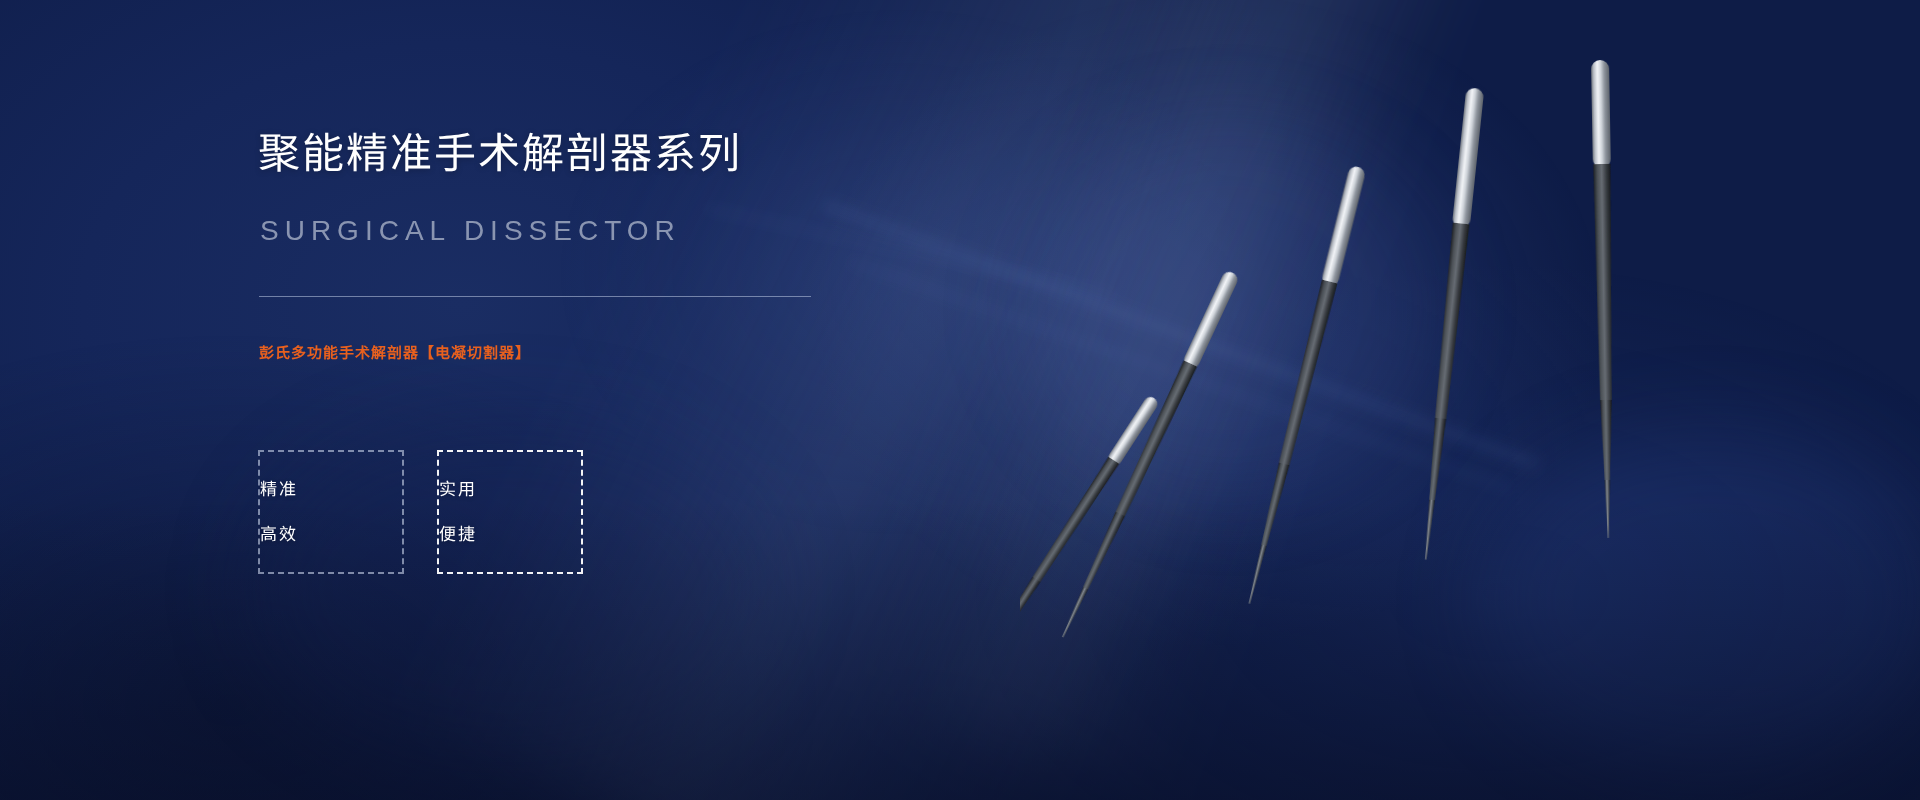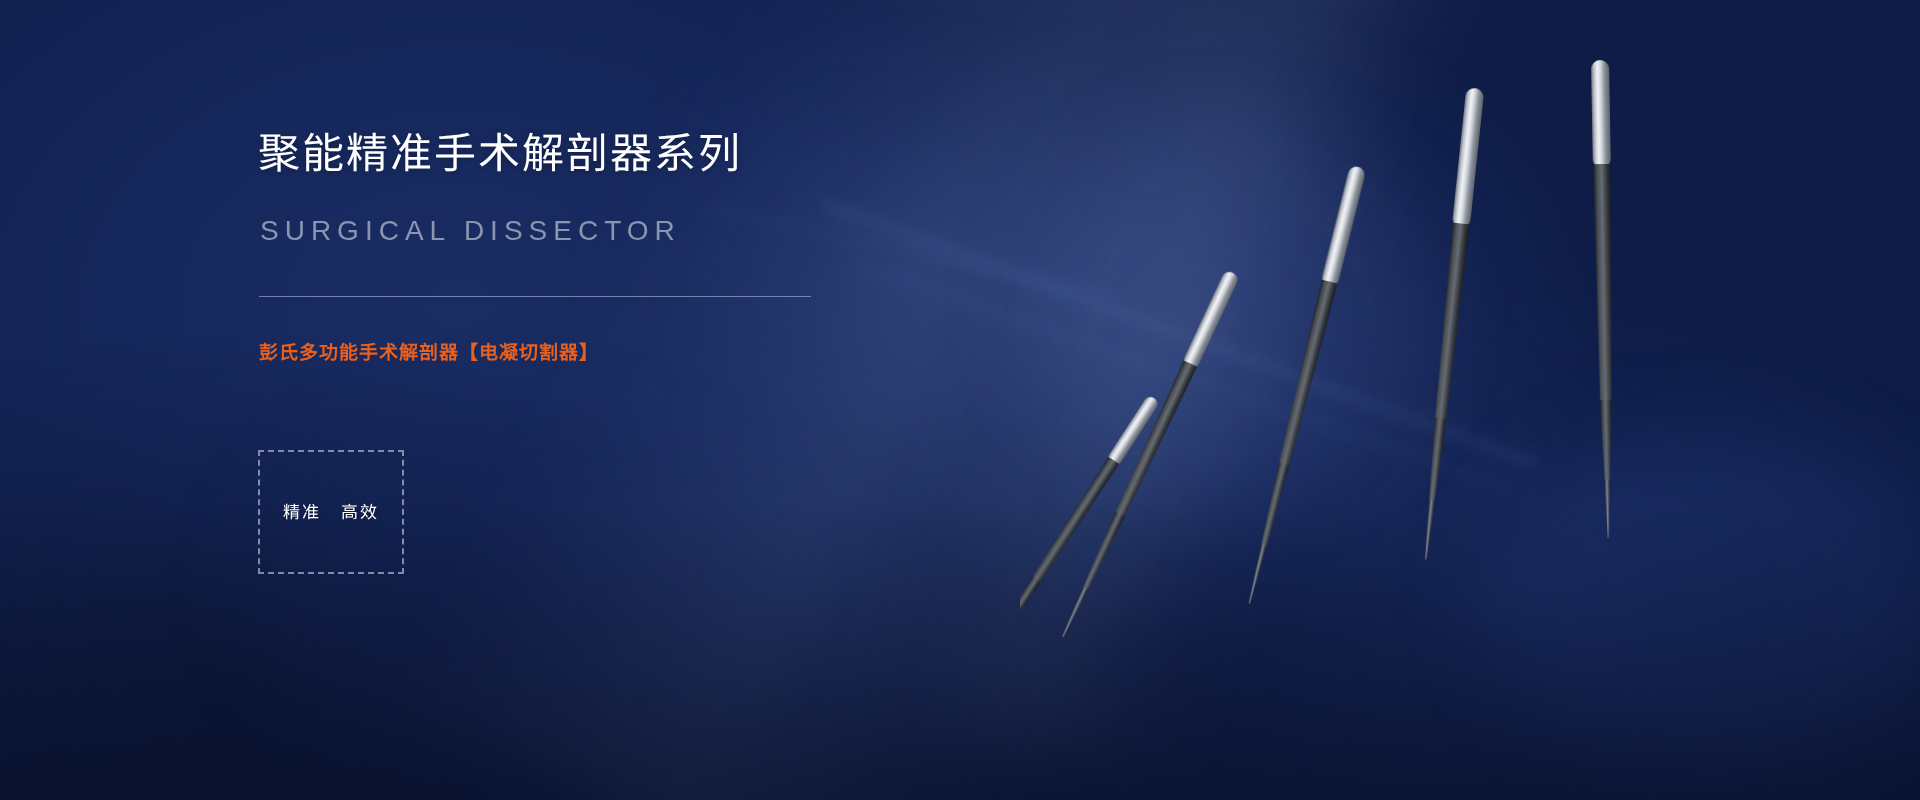--- a/index.html
+++ b/index.html
@@ -82,32 +82,32 @@
     font-size:28px; line-height:52px; color:#9aa4bd;
     letter-spacing:6px; font-weight:300; white-space:nowrap;
     opacity:.88;
   }
   .divider {
     position:absolute; top:296px; left:1px; width:552px; height:1px;
     background:rgba(190,202,228,.55);
   }
   .subtitle {
     position:absolute; top:339px; left:1px;
-    font-size:19px; line-height:28px; color:#e8601e;
+    font-size:15px; line-height:28px; color:#e8601e;
     letter-spacing:1px; font-weight:700; white-space:nowrap;text-align:right;
   }
 
   
   .features {
     position:absolute; top:450px; left:0; display:flex; gap:33px;
   }
   .feature {
     width:146px; height:124px;
     border:2px dashed rgba(196,206,228,.62);
-    display:flex; flex-direction:row; align-items:center; justify-content:center;
+    display:flex; flex-direction:column; justify-content:center;
     gap:20px;
   }
   .feature.bright { border-color:rgba(255,255,255,.95); }
   .feature .line {
     font-size:17px; line-height:25px; color:#ffffff; letter-spacing:2px;
     text-shadow:0 1px 4px rgba(0,0,0,.3);
   }
 
   
   .instruments { position:absolute; right:0; top:0; width:900px; height:800px; }
@@ -206,17 +206,21 @@
 
     <div class="subtitle">彭氏多功能手术解剖器【电凝切割器】</div>
 
     <div class="features">
 
       <div class="feature">
         <span class="line">精准</span>
         <span class="line">高效</span>
       </div>
 
+      <div class="feature bright">
+        <span class="line">实用</span>
+        <span class="line">便捷</span>
+      </div>
 
 
     </div>
   </div>
 </div>
 
 </body></html>

